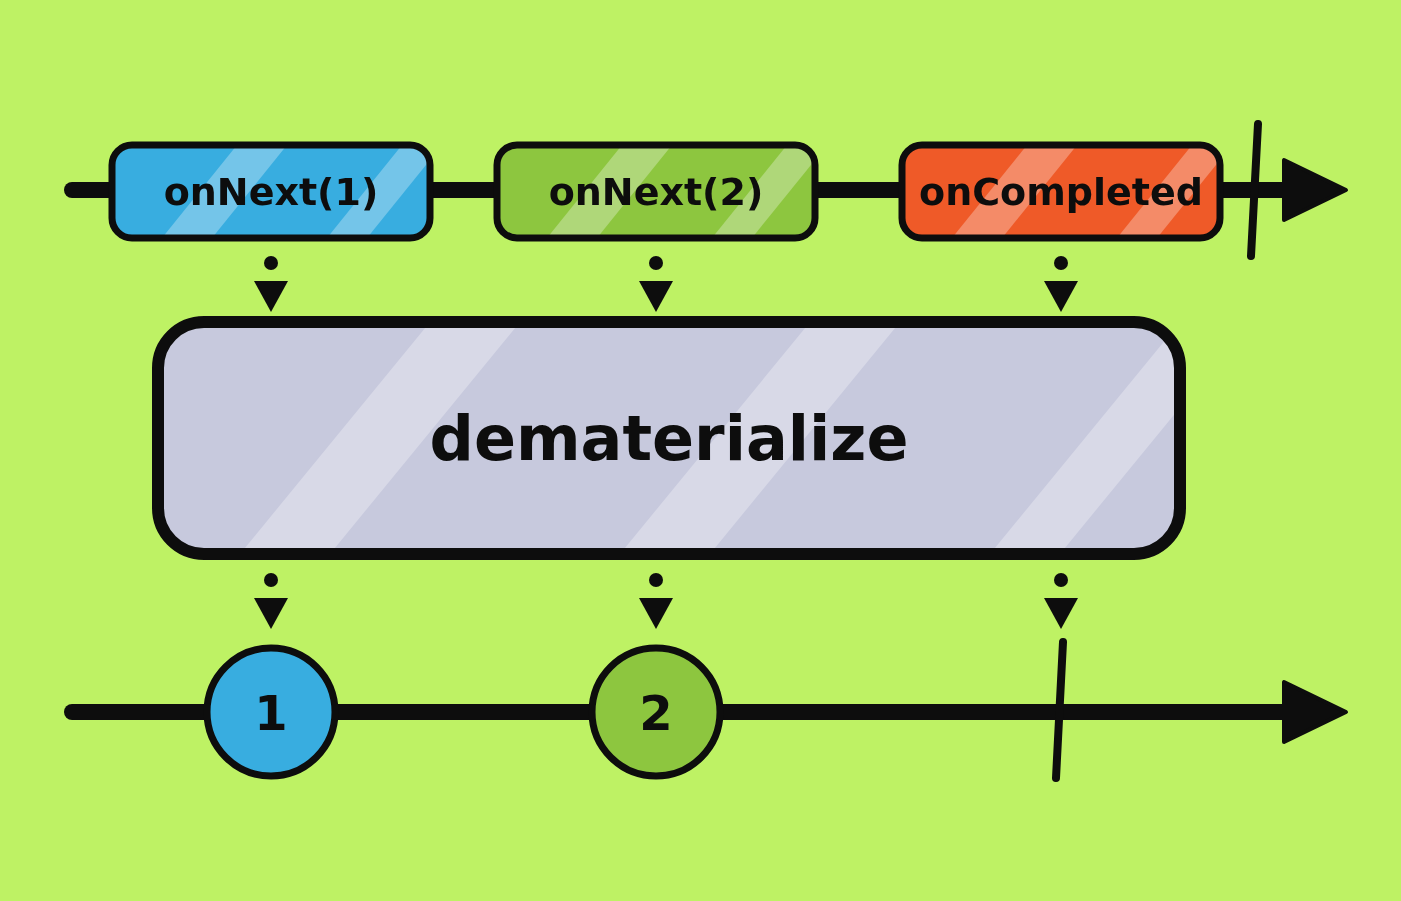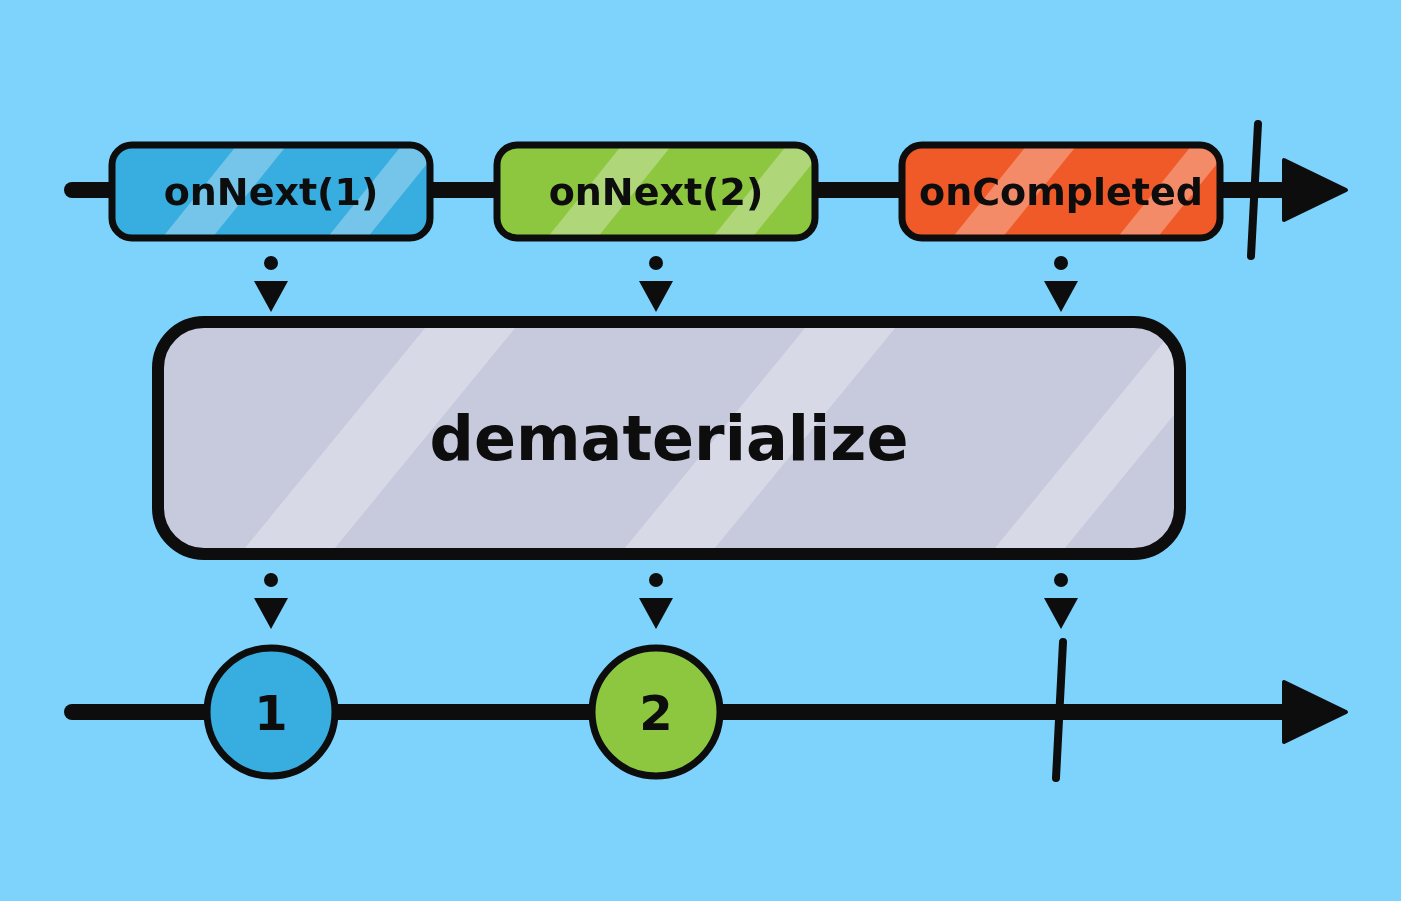--- a/index.html
+++ b/index.html
@@ -4,21 +4,21 @@
 <style>
   html, body {
     margin: 0;
     padding: 0;
     background: #ffffff;
   }
   .canvas {
     position: relative;
     width: 1401px;
     height: 901px;
-    background: #7dd3fc;
+    background: #bef264;
     overflow: hidden;
     font-family: "DejaVu Sans", "Liberation Sans", sans-serif;
   }
   svg { display: block; }
 
   .timeline-line {
     stroke: #0d0d0d;
     stroke-width: 16;
     stroke-linecap: round;
     fill: none;

